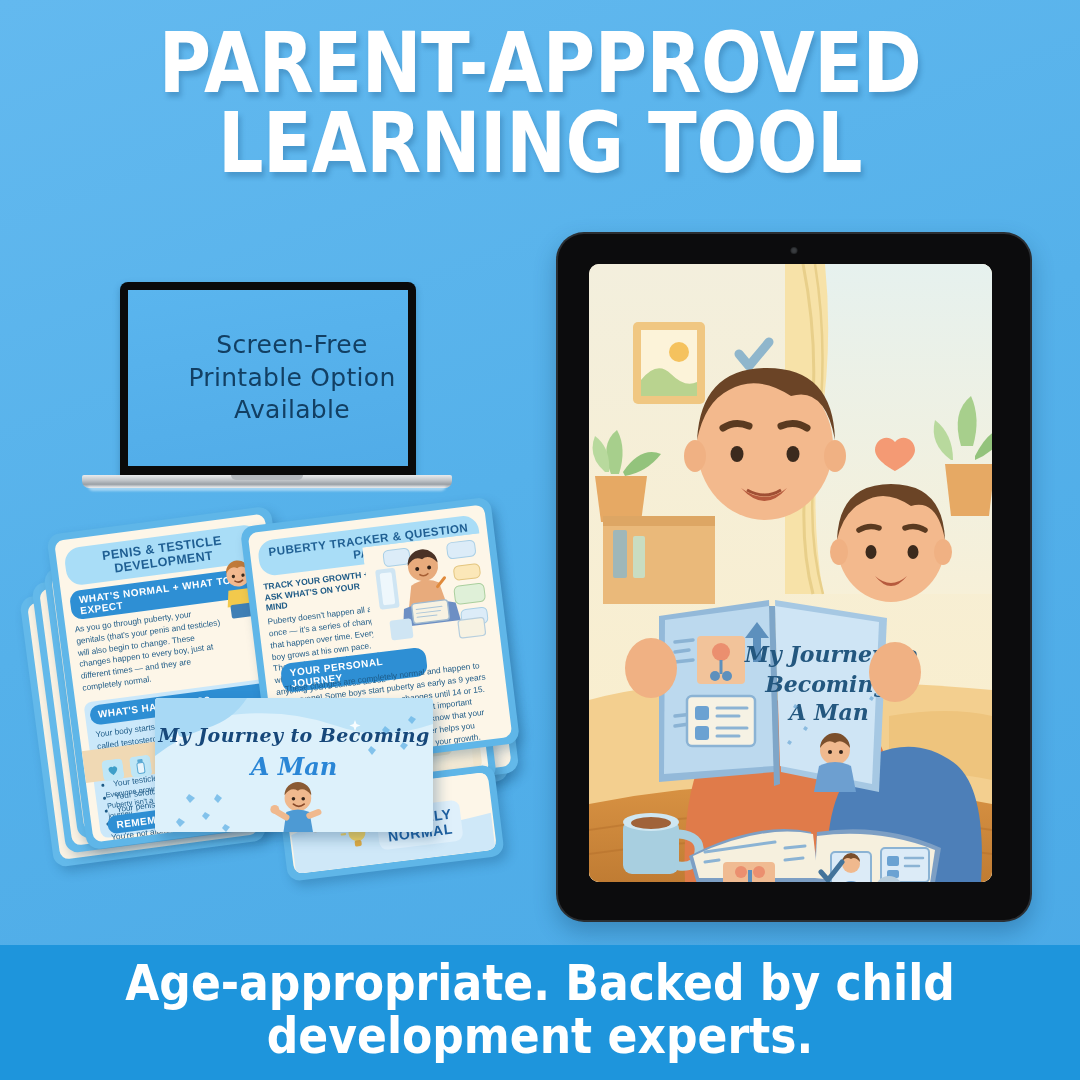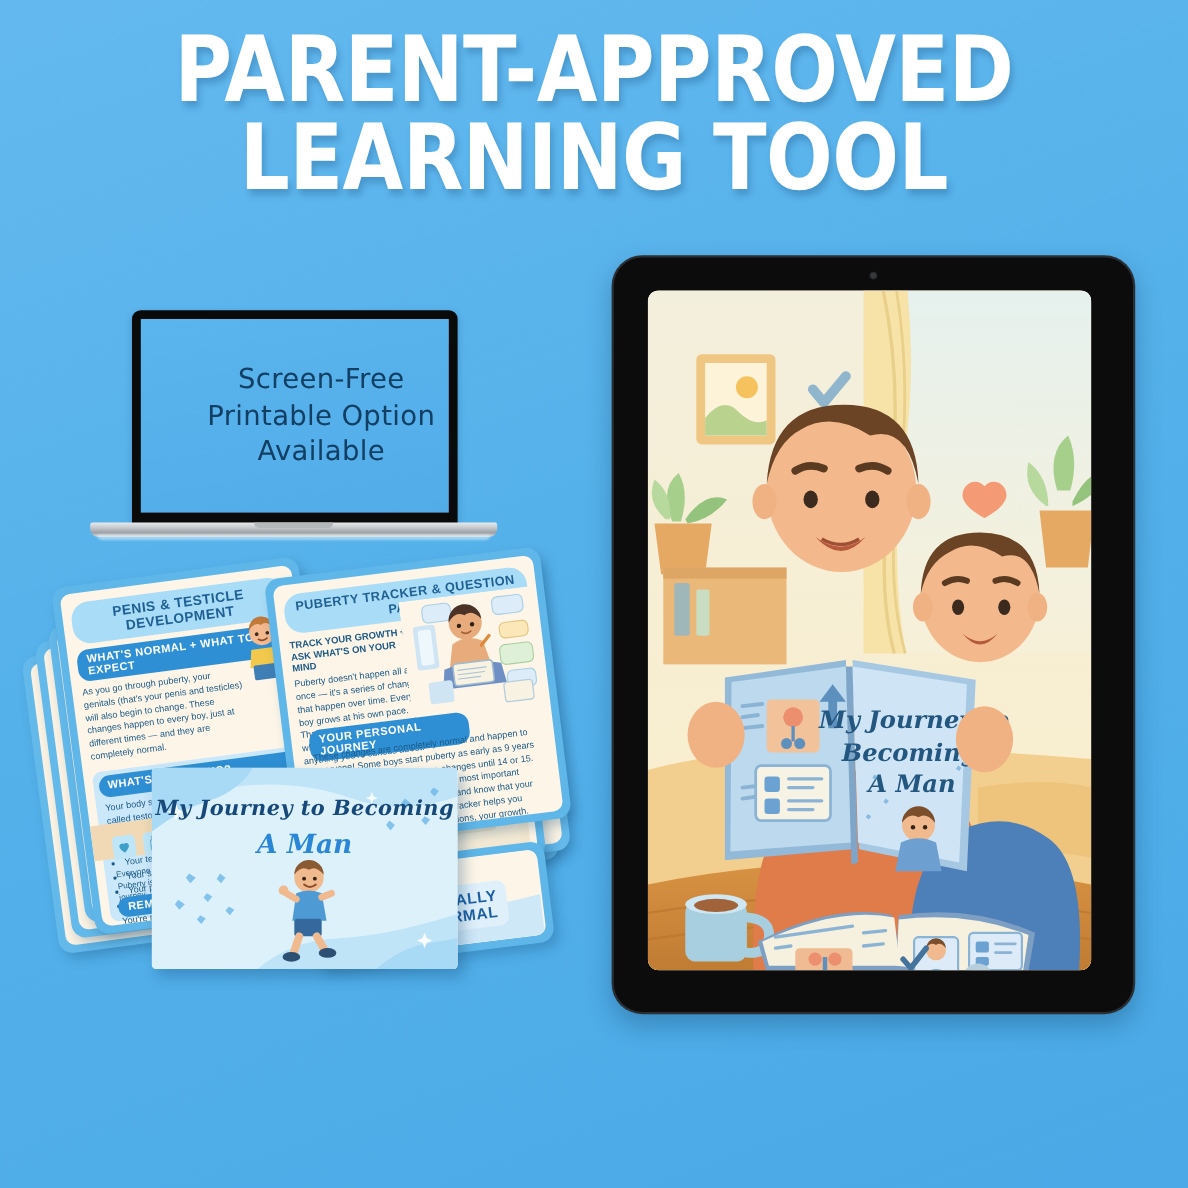--- a/index.html
+++ b/index.html
@@ -109,21 +109,21 @@
 
   
   .mini-fig{position:absolute;border-radius:6px;}
   .kid-a{right:10px;top:44px;width:52px;height:62px;}
 
   
   .swatchrow{display:flex;gap:7px;margin:6px 10px;align-items:center;}
 
   
   .cover{
-    position:absolute;left:102px;top:193px;width:278px;height:183px;
+    position:absolute;left:119px;top:193px;width:278px;height:134px;
     background:#ddf1fb;border-radius:4px;
     box-shadow:5px 7px 13px rgba(18,70,112,0.30);
     overflow:hidden;
   }
   .cover-title{
     position:absolute;left:0;top:26px;width:278px;text-align:center;
     font-family:"DejaVu Serif", serif;font-style:italic;font-weight:bold;
     color:#17487a;font-size:19px;letter-spacing:0.4px;
   }
   .cover-sub{
@@ -556,14 +556,18 @@
               <line x1="316" y1="602" x2="330" y2="602"></line>
           </g>
           <path d="M232 608l7 8 14-18" stroke="#44749b" stroke-width="5" fill="none" stroke-linecap="round" stroke-linejoin="round"></path>
           <circle cx="300" cy="626" r="14" fill="#b8cedd"></circle>
           <path d="M293 626l5 6 9-11" stroke="#5c7e98" stroke-width="4" fill="none" stroke-linecap="round" stroke-linejoin="round"></path>
         </g>
       </svg>
     </div>
   </div>
 
+  <div class="banner">
+    <div class="banner-text">Age-appropriate. Backed by child
+development experts.</div>
+  </div>
 
 </div>
 
 </body></html>

